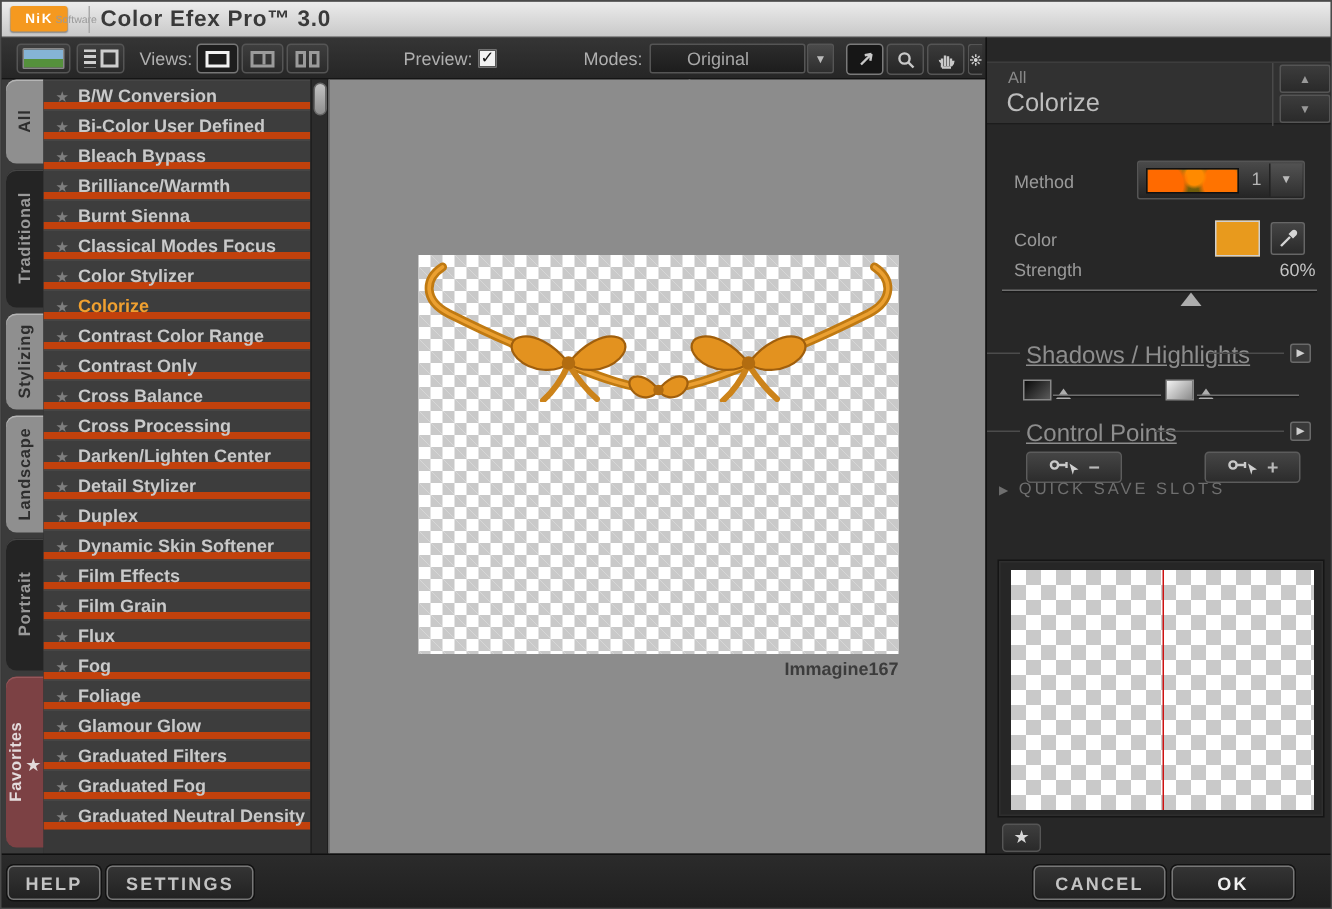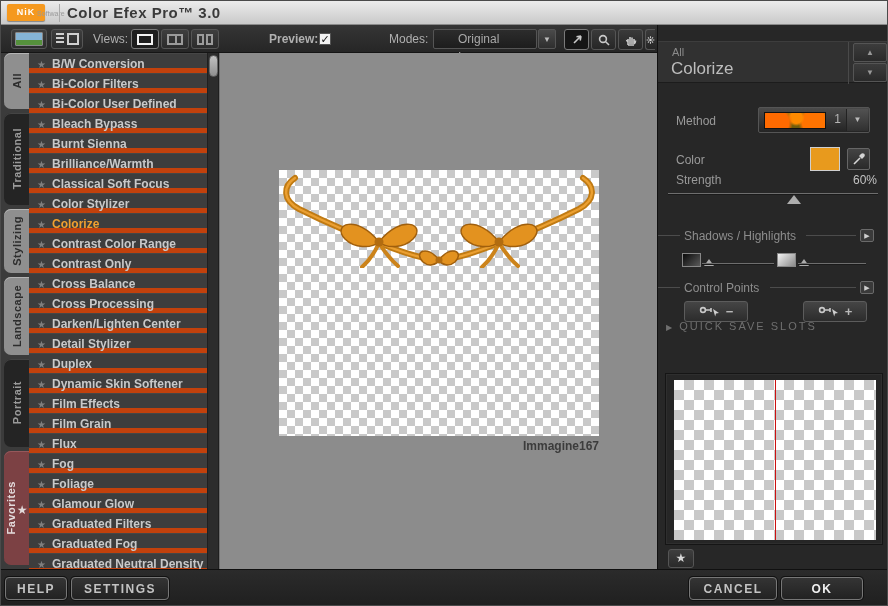--- a/index.html
+++ b/index.html
@@ -111,21 +111,21 @@
     border:1px solid #cfcfcf; }
   .dropper-btn { position:absolute; left:189px; top:123px; width:23px; height:22px;
     background:linear-gradient(#444,#2a2a2a); border:1px solid #666; border-radius:2px;
     display:flex; align-items:center; justify-content:center; }
 
   .slider-track { position:absolute; height:0; border-top:1px solid #6e6e6e; border-bottom:1px solid #1a1a1a; }
   .tri-thumb { position:absolute; width:0; height:0; border-left:7px solid transparent;
     border-right:7px solid transparent; border-bottom:9px solid #adadad; }
   .tri-thumb.small { border-left-width:5px; border-right-width:5px; border-bottom-width:7px; }
 
-  .sec-head { position:absolute; font-size:12px; color:#8d8d8d; }
+  .sec-head { position:absolute; font-size:16px; color:#8d8d8d;text-decoration:underline; }
   .sec-line { position:absolute; height:1px; background:#4c4c4c; }
   .expand-btn { position:absolute; width:14px; height:13px; background:#3a3a3a; border:1px solid #6a6a6a;
     border-radius:2px; color:#cfcfcf; font-size:7px; text-align:center; line-height:12px; }
 
   .grad-swatch { width:19px; height:14px; border:1px solid #888; position:absolute; }
   .grad-dark  { background:linear-gradient(135deg,#0a0a0a,#5a5a5a); }
   .grad-light { background:linear-gradient(135deg,#f2f2f2,#8a8a8a); }
 
   .cp-btn { position:absolute; width:64px; height:21px; background:linear-gradient(#454545,#2c2c2c);
     border:1px solid #5c5c5c; border-radius:3px; display:flex; align-items:center; justify-content:center;
@@ -200,21 +200,21 @@
     </div>
     <div class="tbtn" style="left:160px;width:28px;">
       <span class="view-split"></span>
     </div>
     <div class="tbtn" style="left:190px;width:28px;">
       <span class="view-two">
           <i></i>
           <i></i>
         </span>
     </div>
-    <div class="lbl" style="left:268px;font-weight:bold;">Preview:</div>
+    <div class="lbl" style="left:268px;">Preview:</div>
     <div class="checkbox" style="left:318px;">✓</div>
     <div class="lbl" style="left:388px;">Modes:</div>
     <div class="modes-dd" style="left:432px;">Original Image</div>
     <div class="dd-arrow" style="left:537px;">▼</div>
     <div class="toolbtn active" style="left:563px;">
       <svg width="14" height="14" viewBox="0 0 14 14">
         <path d="M11 3 L4 10 M11 3 l-4.5 .8 M11 3 l-.8 4.5" class="ic"></path>
       </svg>
     </div>
     <div class="toolbtn" style="left:590px;">
@@ -256,36 +256,33 @@
       <span>Favorites</span>
       <span class="tab-star">★</span>
     </div>
   </div>
 
   <div class="filterlist">
       <div class="filter-row">
       <span class="star">★</span><span class="flabel">B/W Conversion</span>
     </div>
       <div class="filter-row">
-      <span class="star">★</span><span class="flabel">Bi-Color Filters</span>
-    </div>
-      <div class="filter-row">
       <span class="star">★</span><span class="flabel">Bi-Color User Defined</span>
     </div>
       <div class="filter-row">
       <span class="star">★</span><span class="flabel">Bleach Bypass</span>
     </div>
       <div class="filter-row">
+      <span class="star">★</span><span class="flabel">Brilliance/Warmth</span>
+    </div>
+      <div class="filter-row">
       <span class="star">★</span><span class="flabel">Burnt Sienna</span>
     </div>
       <div class="filter-row">
-      <span class="star">★</span><span class="flabel">Brilliance/Warmth</span>
-    </div>
-      <div class="filter-row">
-      <span class="star">★</span><span class="flabel">Classical Soft Focus</span>
+      <span class="star">★</span><span class="flabel">Classical Modes Focus</span>
     </div>
       <div class="filter-row">
       <span class="star">★</span><span class="flabel">Color Stylizer</span>
     </div>
       <div class="filter-row selected">
       <span class="star">★</span><span class="flabel">Colorize</span>
     </div>
       <div class="filter-row">
       <span class="star">★</span><span class="flabel">Contrast Color Range</span>
     </div>

